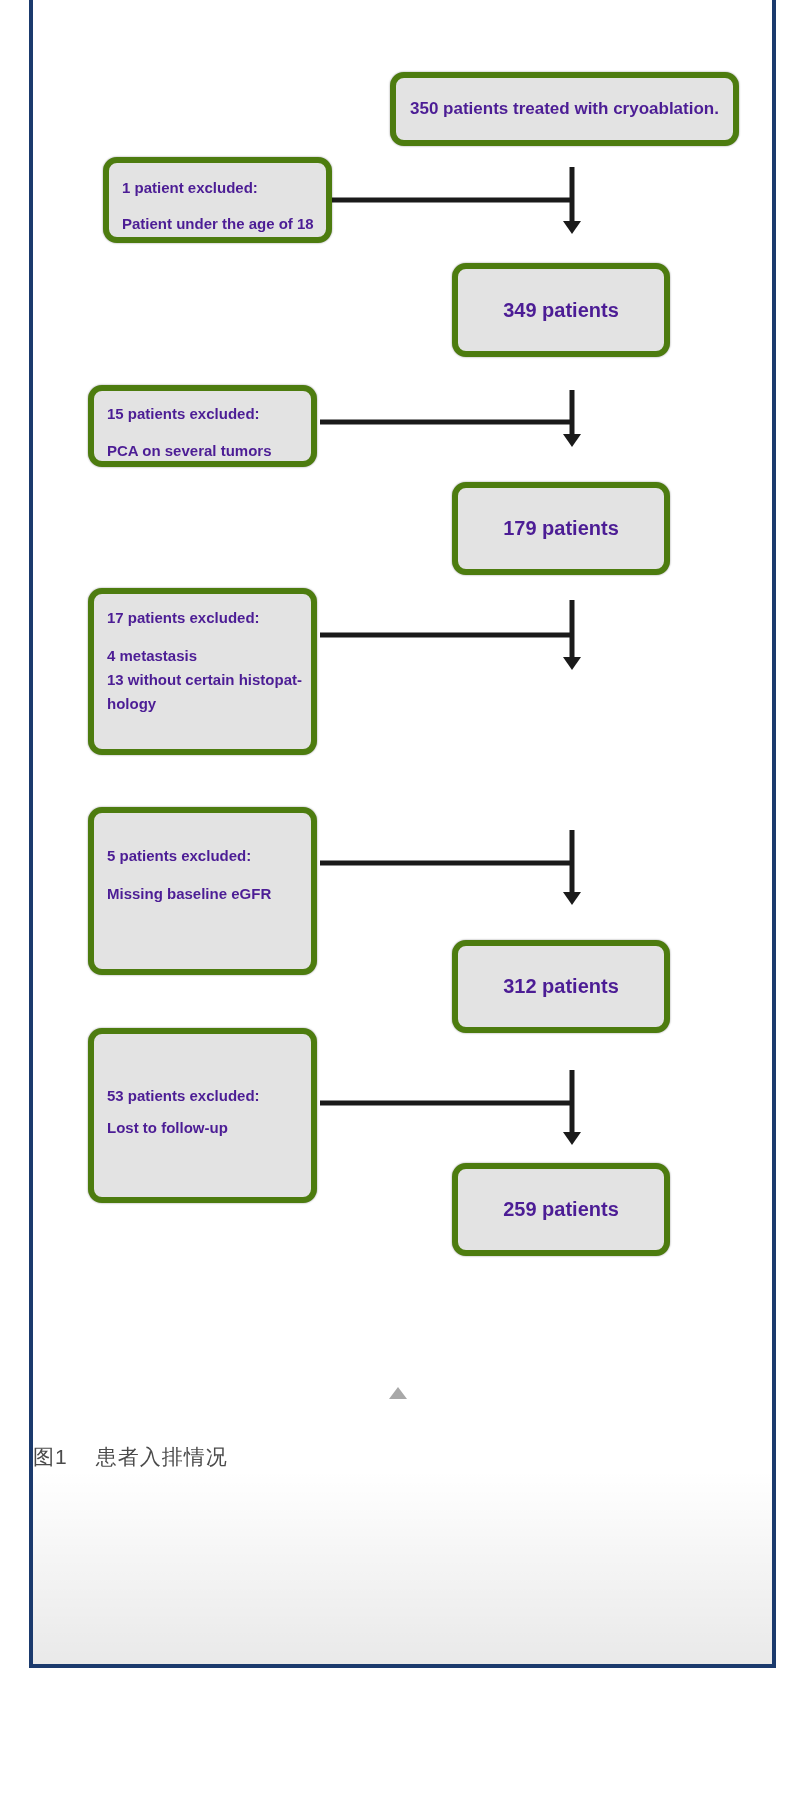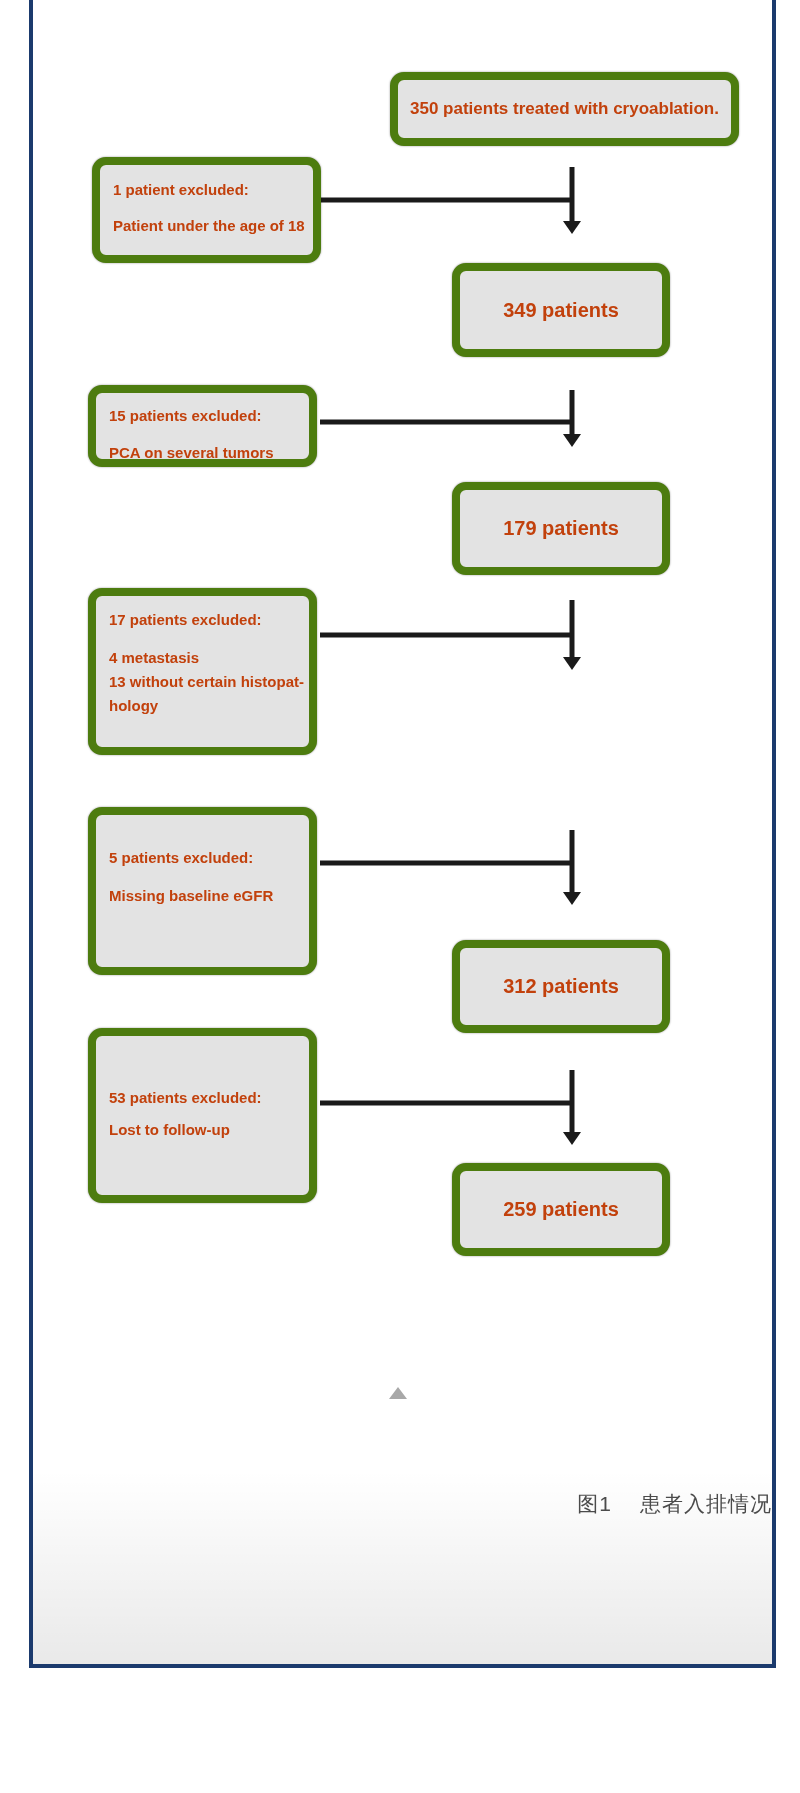--- a/index.html
+++ b/index.html
@@ -15,37 +15,37 @@
   }
   .bottom-fade{
     position:absolute;left:33px;top:1470px;width:739px;height:194px;
     background:linear-gradient(180deg, rgba(0,0,0,0) 0%, rgba(0,0,0,0.085) 100%);
   }
   
   .figure{position:absolute;left:0;top:0;width:800px;height:1330px;}
   .connectors{position:absolute;left:0;top:0;pointer-events:none;}
   .fbox{
     position:absolute;box-sizing:border-box;background:#e3e3e3;
-    border:8px solid #4d7c0f;border-radius:14px;color:#c2410c;
+    border:6px solid #4d7c0f;border-radius:14px;color:#4c1d95;
     font-weight:700;box-shadow:0 0 2px rgba(0,0,0,0.45);
   }
   .main{display:flex;align-items:center;justify-content:center;font-size:20px;text-align:center;}
   .top{font-size:17px;}
   .excl{font-size:15px;}
   .eline{position:absolute;left:13px;white-space:nowrap;line-height:18px;}
   
   .tri{
     position:absolute;left:389px;top:1387px;width:0;height:0;
     border-left:9px solid transparent;border-right:9px solid transparent;
     border-bottom:12px solid #a8a8a8;cursor:pointer;
   }
   
   .caption{
-    position:absolute;left:33px;top:1443px;width:739px;text-align:right;
-    font-size:21px;color:#4b4b4b;letter-spacing:1px;margin-top:47px;
+    position:absolute;left:33px;top:1443px;width:739px;text-align:left;
+    font-size:21px;color:#4b4b4b;letter-spacing:1px;
   }
   .cap-gap{display:inline-block;width:28px;}
 </style>
 </head>
 <body>
 
 <div class="frame"></div>
 <div class="bottom-fade"></div>
 
 <div class="figure">
@@ -84,21 +84,21 @@
   <div class="fbox main" style="left:452px;top:482px;width:218px;height:93px">
     <span>179 patients</span>
   </div>
   <div class="fbox main" style="left:452px;top:940px;width:218px;height:93px">
     <span>312 patients</span>
   </div>
   <div class="fbox main" style="left:452px;top:1163px;width:218px;height:93px">
     <span>259 patients</span>
   </div>
 
-  <div class="fbox excl" style="left:92px;top:157px;width:229px;height:106px">
+  <div class="fbox excl" style="left:103px;top:157px;width:229px;height:86px">
     <div class="eline" style="top:16px">1 patient excluded:</div>
     <div class="eline" style="top:52px">Patient under the age of 18</div>
   </div>
 
   <div class="fbox excl" style="left:88px;top:385px;width:229px;height:82px">
     <div class="eline" style="top:14px">15 patients excluded:</div>
     <div class="eline" style="top:51px">PCA on several tumors</div>
   </div>
 
   <div class="fbox excl" style="left:88px;top:588px;width:229px;height:167px">

